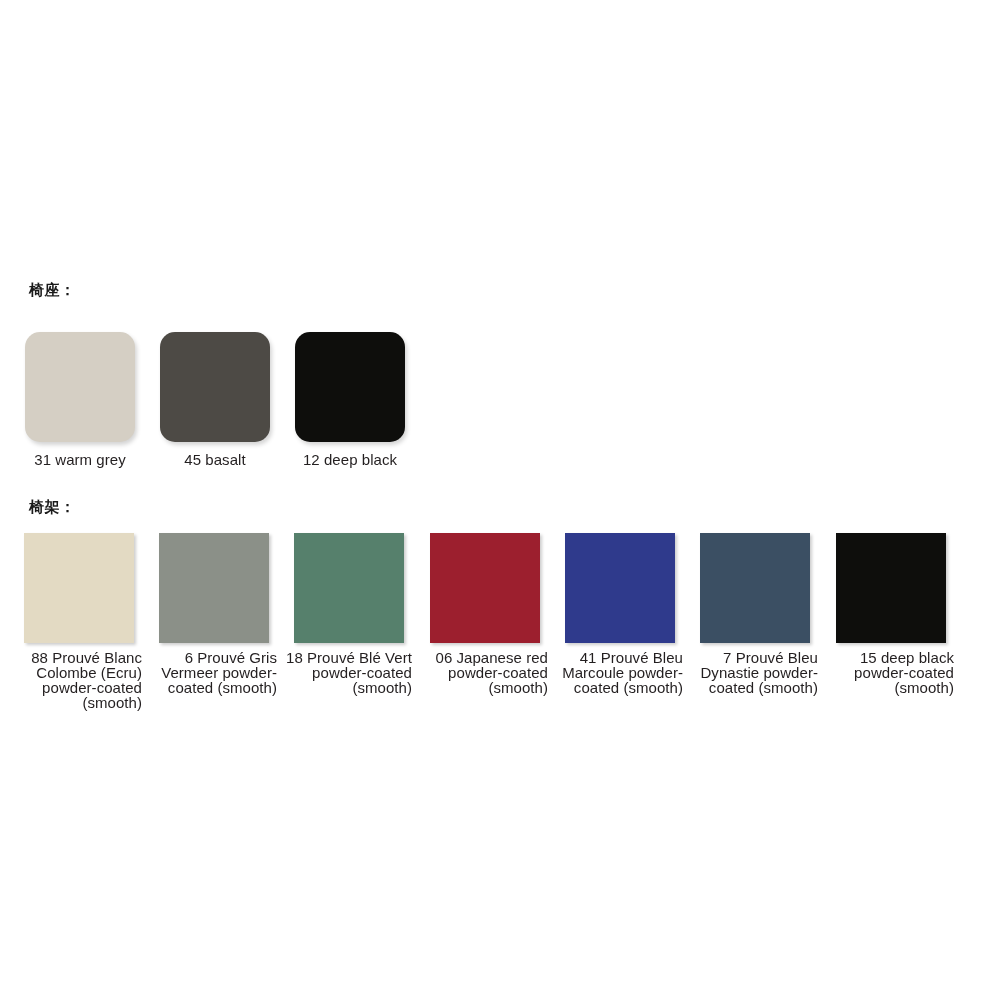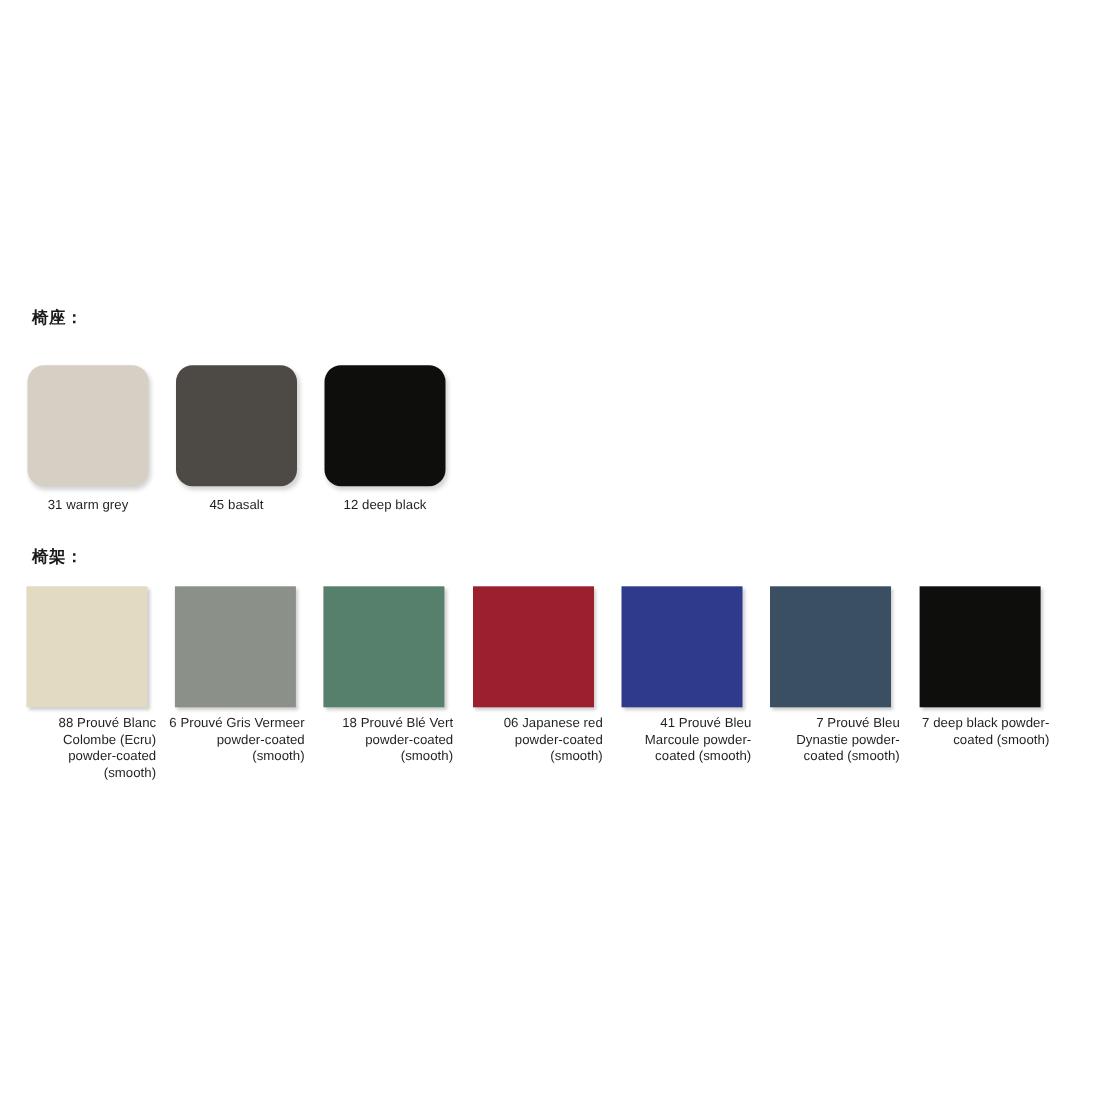--- a/index.html
+++ b/index.html
@@ -67,21 +67,21 @@
     box-shadow: 2px 3px 4px rgba(0, 0, 0, 0.17);
   }
 
   
   .chip-square {
     border-radius: 0;
     box-shadow: 2px 2px 3px rgba(0, 0, 0, 0.20);
   }
 
   .swatch-label {
-    font-size: 12px;
+    font-size: 15px;
     line-height: 15px;
     color: #231f20;
     letter-spacing: 0.05px;
     font-family: "Liberation Sans", sans-serif;
   }
 
   #seat-row .swatch-label { margin-top: 10px; }
   #frame-row .swatch-label {
     margin-top: 7px;
     width: 126px;
@@ -144,18 +144,18 @@
       <div class="swatch-label">41 Prouvé Bleu Marcoule powder-coated (smooth)</div>
     </div>
 
     <div class="swatch-cell" style="left:700px">
       <span class="swatch-chip chip-square" style="background:#3b4f63"></span>
       <div class="swatch-label">7 Prouvé Bleu Dynastie powder-coated (smooth)</div>
     </div>
 
     <div class="swatch-cell" style="left:836px">
       <span class="swatch-chip chip-square" style="background:#0e0e0c"></span>
-      <div class="swatch-label">7 deep black powder-coated (smooth)</div>
+      <div class="swatch-label">15 deep black powder-coated (smooth)</div>
     </div>
 
   </div>
 
 </div>
 
 </body></html>

